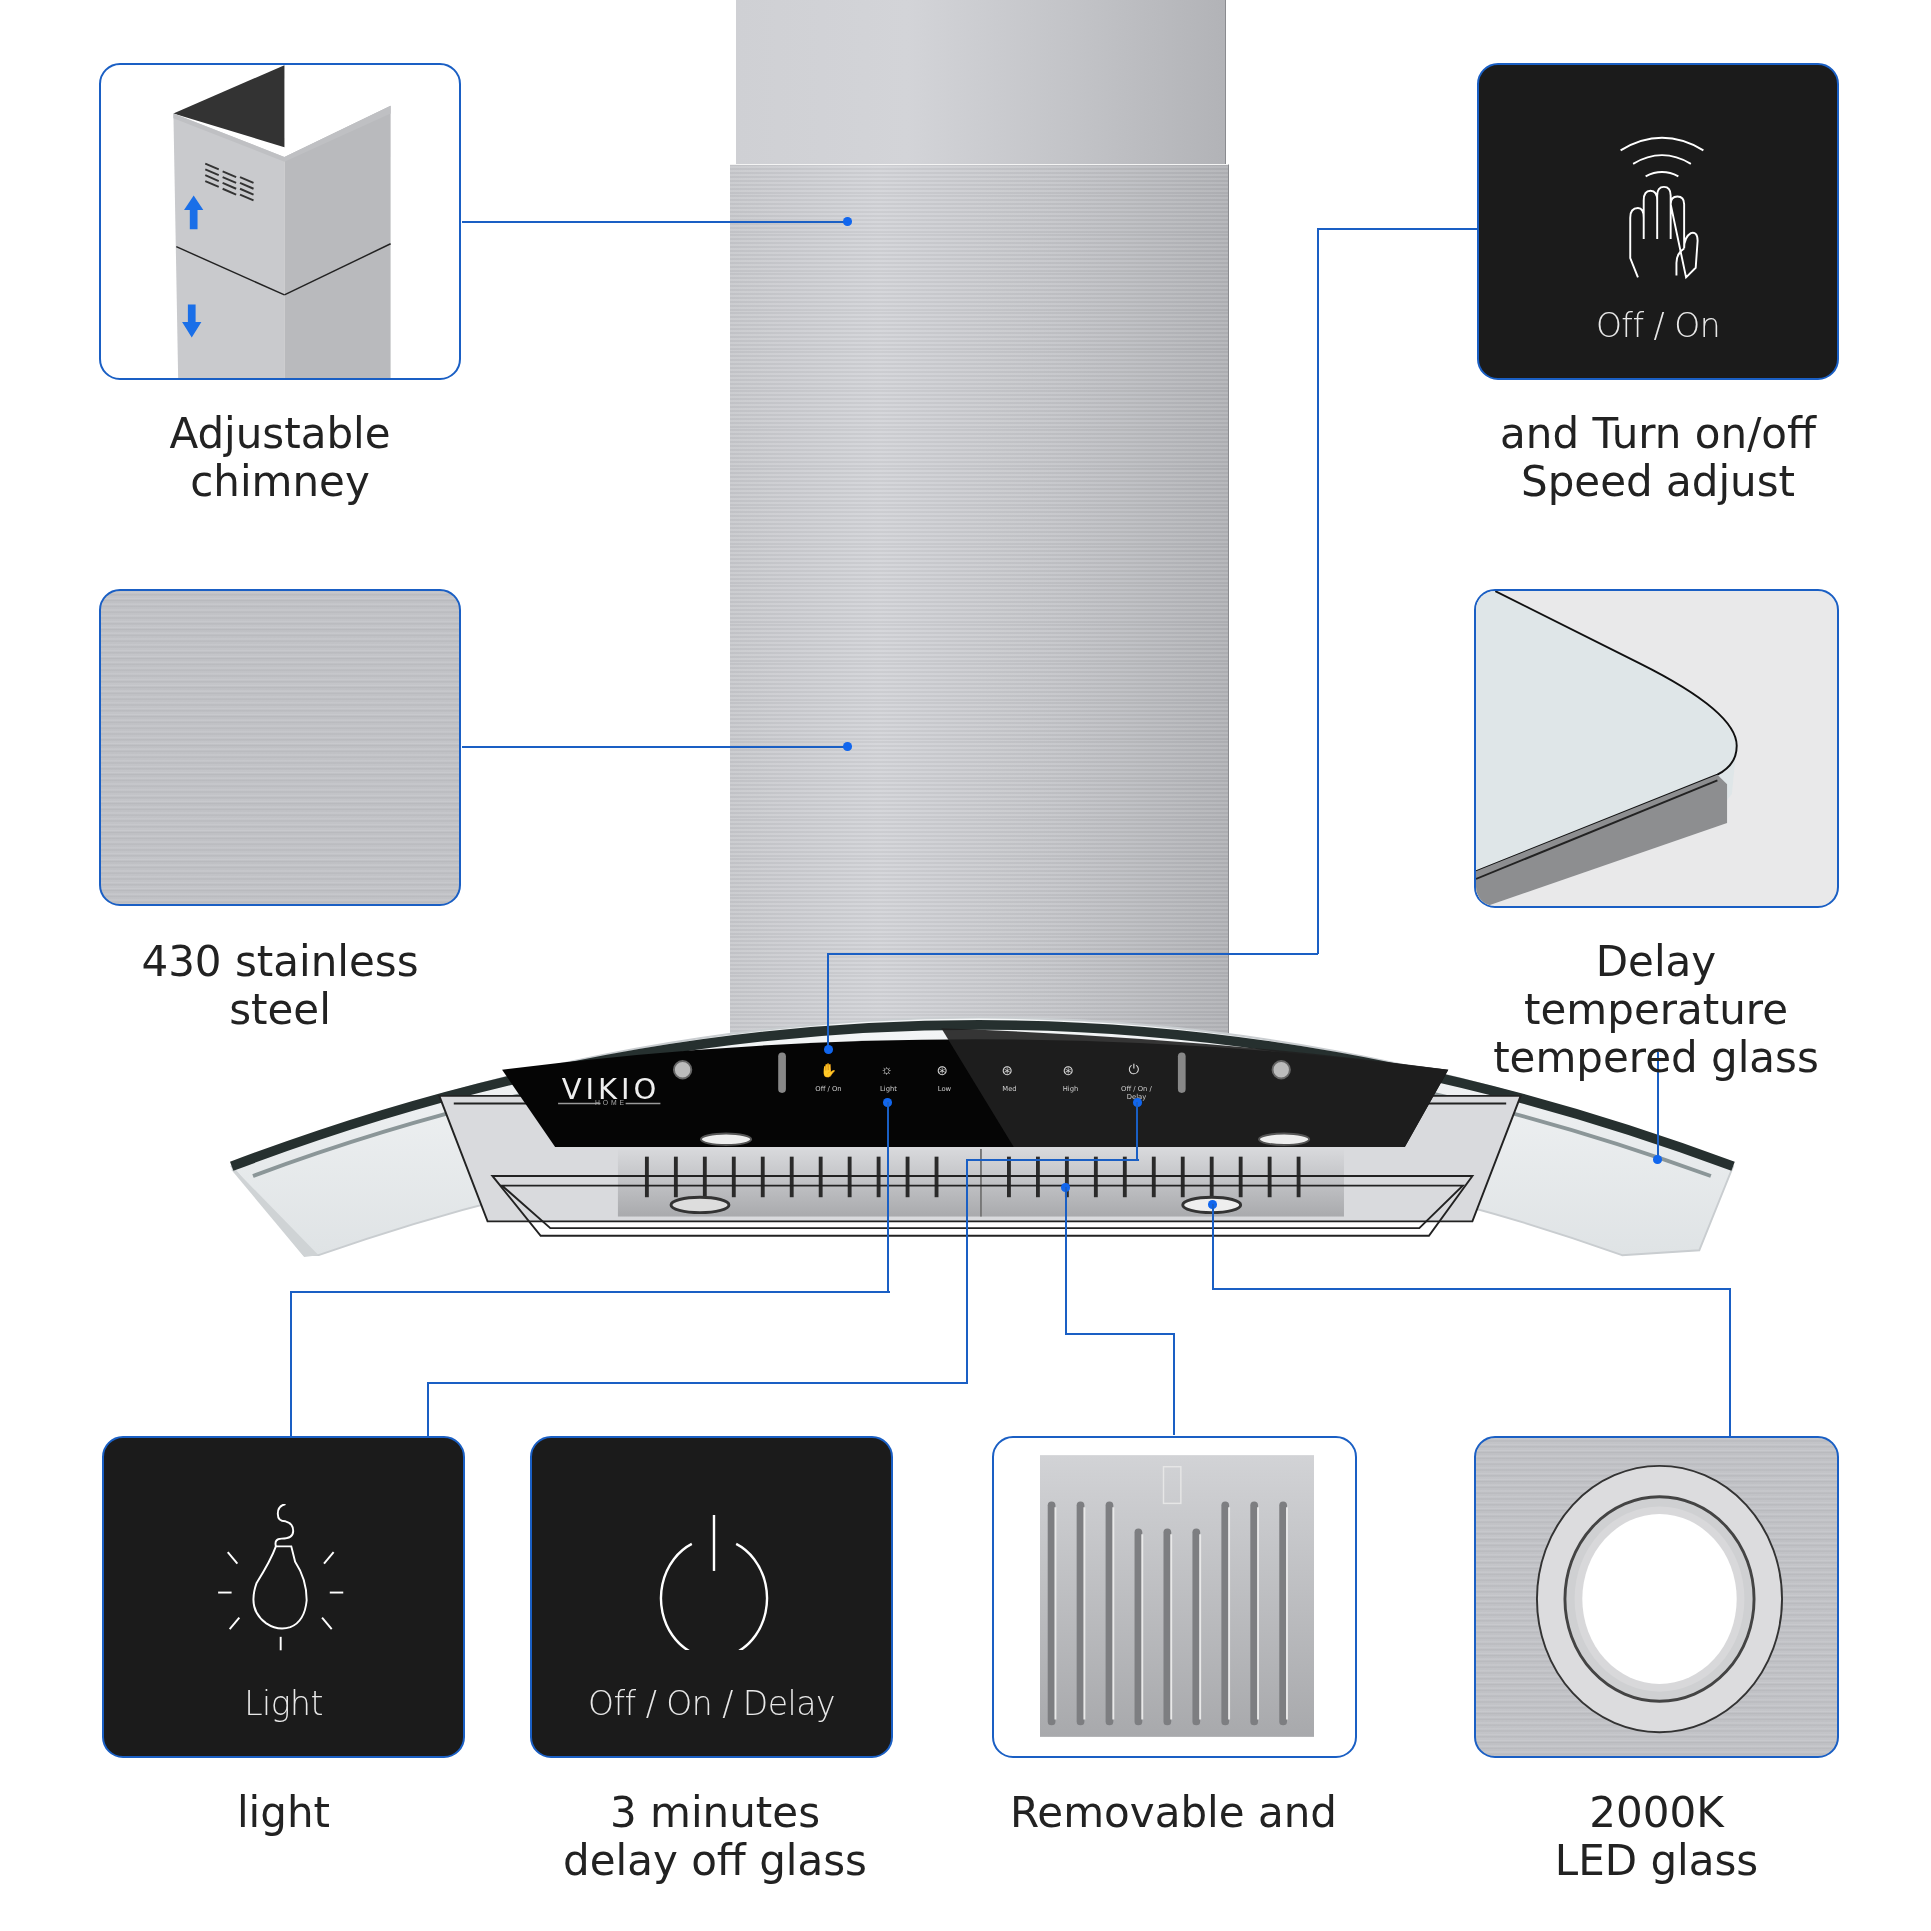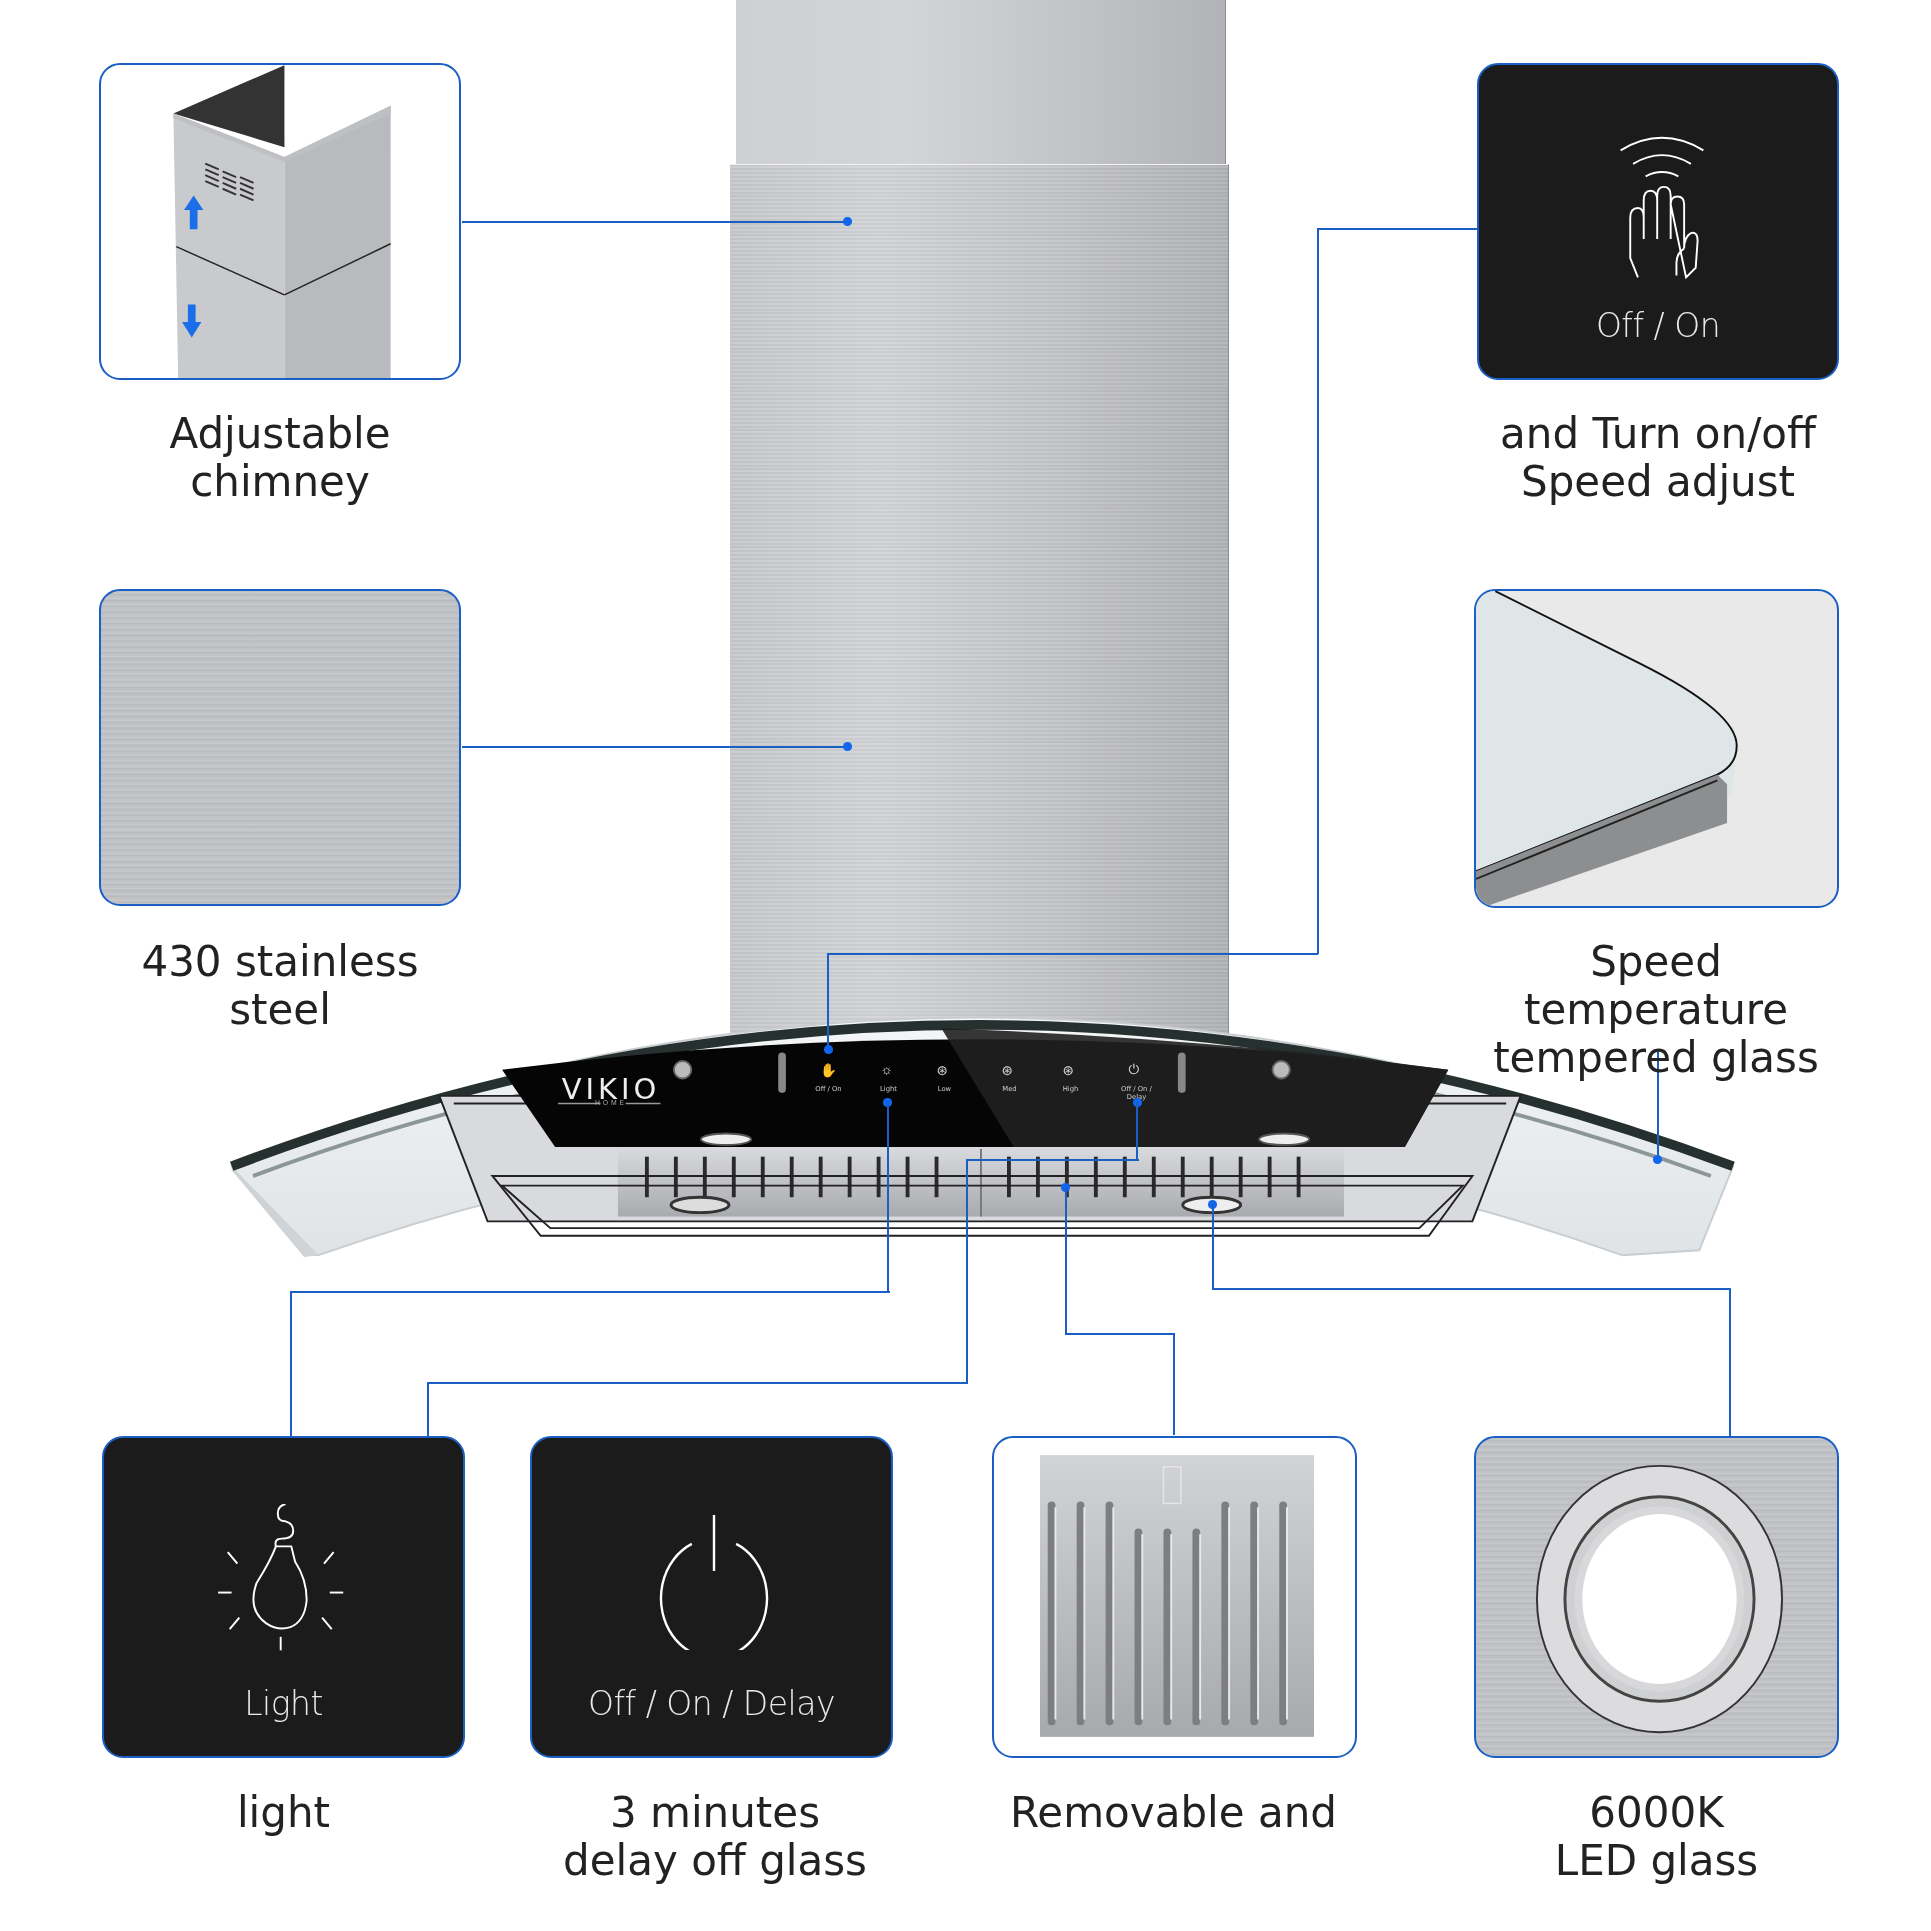--- a/index.html
+++ b/index.html
@@ -221,21 +221,21 @@
 
 <div class="card glass" style="left:1474px;top:589px;width:365px;height:319px;">
   <svg width="365" height="319" viewBox="0 0 378 330">
     <path d="M0 0 L20 0 L170 75 Q265 125 270 160 L265 210 Q250 230 230 245 L0 325 Z" fill="#dfe6e8"></path>
     <path d="M20 0 L170 75 Q270 125 270 160 Q270 180 250 190 L0 290" fill="none" stroke="#111" stroke-width="2"></path>
     <path d="M0 290 L250 190 L260 200 L260 240 L0 330 Z" fill="#8d8e90"></path>
     <path d="M0 298 L250 196" fill="none" stroke="#222" stroke-width="2"></path>
   </svg>
 </div>
 <div class="caption" style="left:1458px;top:938px;width:396px;">
-  <div>Speed temperature</div>
+  <div>Delay temperature</div>
   <div>tempered glass</div>
 </div>
 
 <div class="card dark" style="left:102px;top:1436px;width:363px;height:322px;">
   <svg class="abs" style="left:114px;top:66px" width="135" height="154" viewBox="0 0 140 160">
     <path d="M70 0 Q62 2 62 10 Q62 18 70 18 Q78 20 78 28 Q78 36 66 36 Q58 36 60 44" fill="none" stroke="#fff" stroke-width="2"></path>
     <path d="M60 44 Q55 58 40 82 Q30 110 50 124 Q62 132 75 128 Q90 122 92 100 Q92 78 80 60 L76 44 Z" fill="none" stroke="#fff" stroke-width="2"></path>
     <g stroke="#fff" stroke-width="2">
       <line x1="0" y1="92" x2="14" y2="92"></line>
         <line x1="116" y1="92" x2="130" y2="92"></line>
@@ -304,16 +304,16 @@
 
 <div class="card steel" style="left:1474px;top:1436px;width:365px;height:322px;">
   <svg class="abs" style="left:58px;top:24px" width="251" height="275" viewBox="0 0 260 285">
     <ellipse cx="130" cy="142" rx="127" ry="138" fill="#dcdcde" stroke="#333" stroke-width="2"></ellipse>
     <ellipse cx="130" cy="142" rx="98" ry="106" fill="#cfd0d2" stroke="#444" stroke-width="3"></ellipse>
     <ellipse cx="130" cy="142" rx="88" ry="96" fill="#d8d8da"></ellipse>
     <ellipse cx="130" cy="142" rx="80" ry="88" fill="#ffffff"></ellipse>
   </svg>
 </div>
 <div class="caption" style="left:1474px;top:1789px;width:365px;">
-  <div>6000K</div>
+  <div>2000K</div>
   <div>LED glass</div>
 </div>
 
 
 </body></html>

